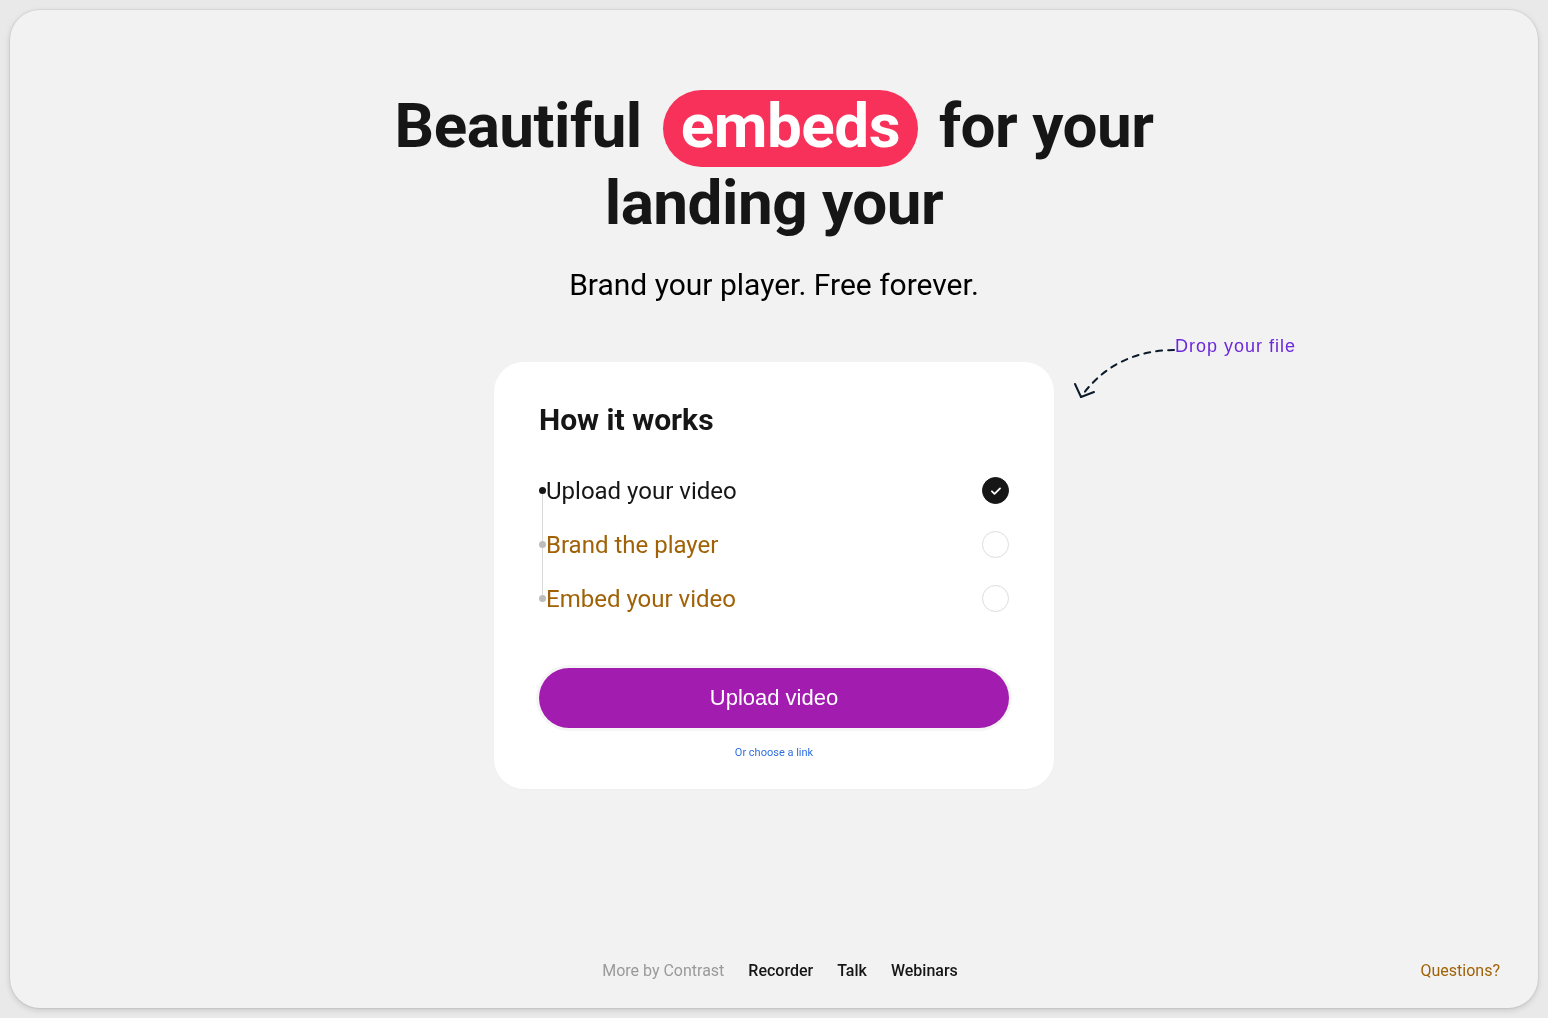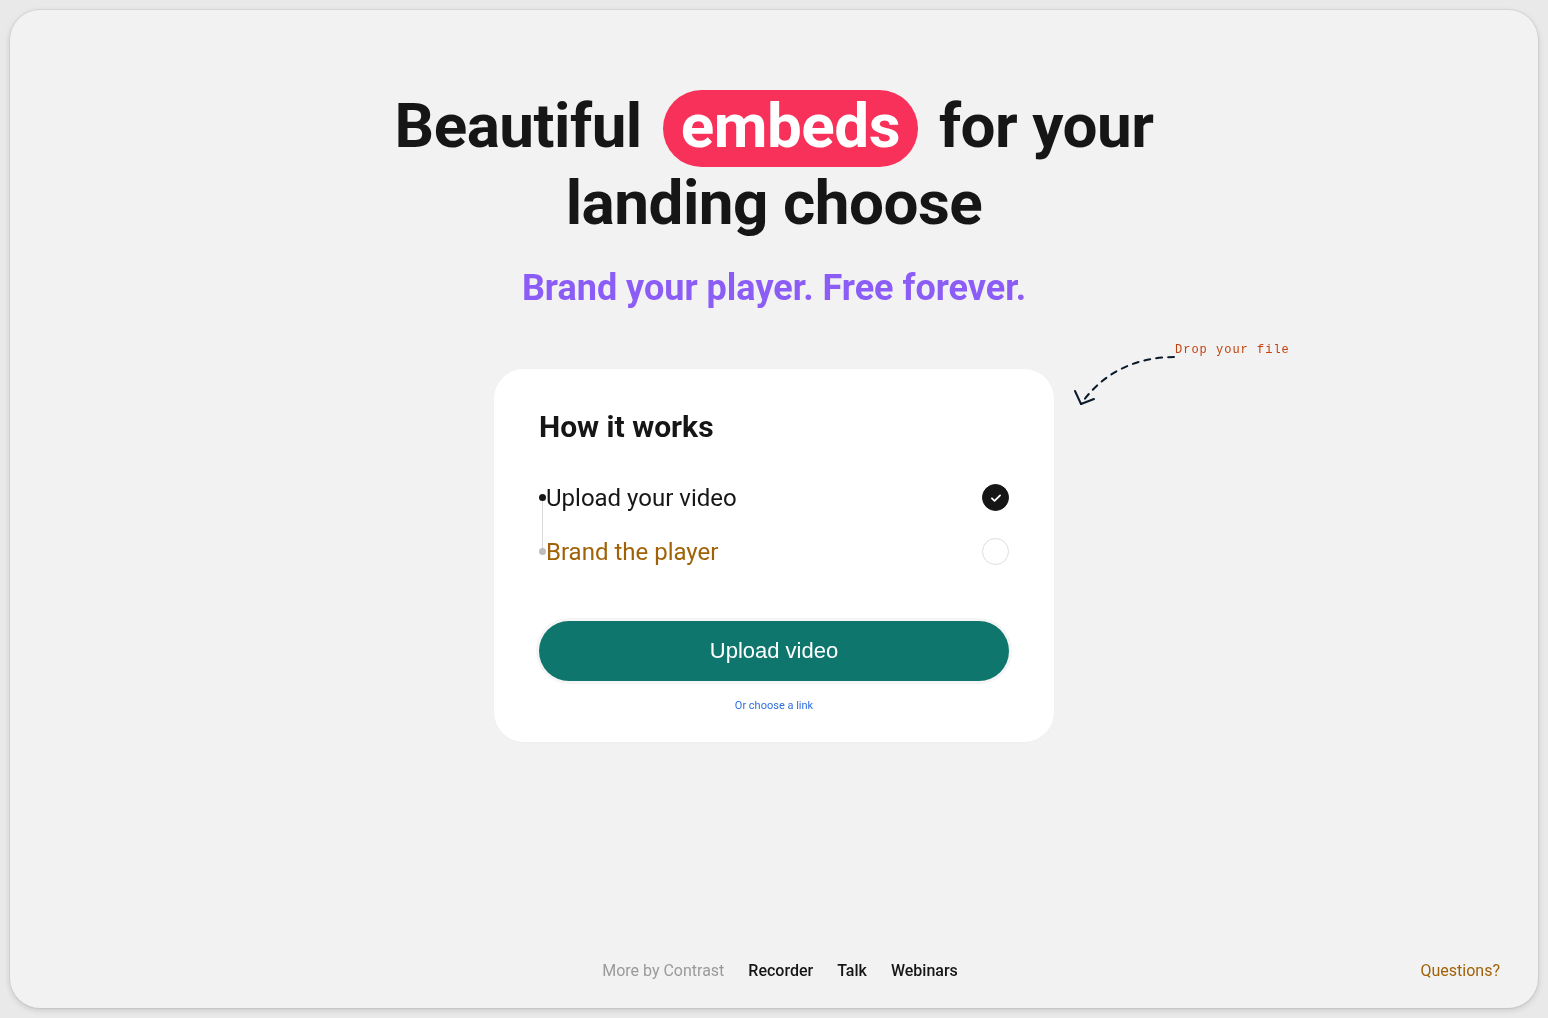--- a/index.html
+++ b/index.html
@@ -41,23 +41,23 @@
   .pill {
     display: inline-block;
     background: #f8315a;
     color: #fff;
     border-radius: 40px;
     padding: 0 18px 6px 18px;
     margin: 0 6px;
   }
   .subtitle {
     margin-top: 28px;
-    font-size: 36px;
-    color: #8b5cf6;
-    font-weight: 700;
+    font-size: 30px;
+    color: #000000;
+    font-weight: 400;
   }
   .card-wrap {
     position: relative;
     margin-top: 60px;
   }
   .card {
     width: 560px;
     background: #fff;
     border-radius: 30px;
     padding: 40px 45px 30px 45px;
@@ -111,21 +111,21 @@
   }
   .step.active .step-status {
     background: #161616;
     border-color: #161616;
   }
   .step.active .step-status svg { display: block; }
   .step-status svg { display: none; }
   .upload-btn {
     margin-top: 55px;
     width: 100%;
-    background: #0f766e;
+    background: #a21caf;
     color: #fff;
     border: none;
     border-radius: 30px;
     font-size: 22px;
     font-weight: 500;
     padding: 17px 0;
     cursor: pointer;
     box-shadow: 0 0 0 3px rgba(0,0,0,0.04);
   }
   .choose-link {
@@ -140,23 +140,23 @@
   .annotation {
     position: absolute;
     left: 575px;
     top: -20px;
     display: flex;
     align-items: flex-start;
     gap: 0;
     pointer-events: none;
   }
   .annotation-text {
-    font-family: Liberation Mono, monospace;
-    font-size: 12px;
-    color: #c2410c;
+    font-family: Liberation Sans, sans-serif;
+    font-size: 18px;
+    color: #6d28d9;
     white-space: nowrap;
     letter-spacing: 1px;
     margin-left: -4px;
     margin-top: -6px;
   }
   .footer {
     position: absolute;
     bottom: 28px;
     left: 12px; right: 0;
     display: flex;
@@ -179,21 +179,21 @@
 </head>
 <body>
 
 <div class="window">
 
   <div class="hero">
     <h1>
       <span>Beautiful</span>
       <span class="pill">embeds</span>
       <span>for your</span><br>
-      <span>landing choose</span>
+      <span>landing your</span>
     </h1>
     <p class="subtitle">Brand your player. Free forever.</p>
   </div>
 
   <div class="card-wrap">
 
     <div class="card">
       <h2>How it works</h2>
 
       <div class="steps">
@@ -214,20 +214,29 @@
         <div class="step">
           <div class="step-left">
             <span class="dot"></span>
             <span class="step-label">Brand the player</span>
           </div>
           <span class="step-status">
             
           </span>
         </div>
 
+        <div class="step">
+          <div class="step-left">
+            <span class="dot"></span>
+            <span class="step-label">Embed your video</span>
+          </div>
+          <span class="step-status">
+            
+          </span>
+        </div>
       </div>
 
       <button class="upload-btn">Upload video</button>
       <a class="choose-link">Or choose a link</a>
     </div>
 
     <div class="annotation">
       <svg width="110" height="70" viewBox="0 0 110 70">
         <path d="M105 8 C 80 8, 40 15, 12 55" stroke="#0a1a2a" stroke-width="2" fill="none" stroke-dasharray="6 6" stroke-linecap="round"></path>
         <path d="M12 55 L6 42 M12 55 L25 50" stroke="#0a1a2a" stroke-width="2" fill="none" stroke-linecap="round"></path>

